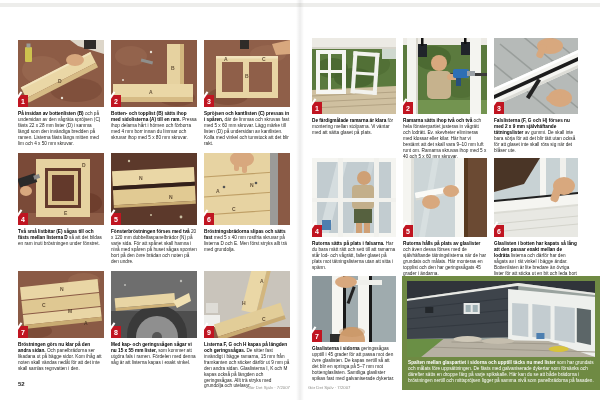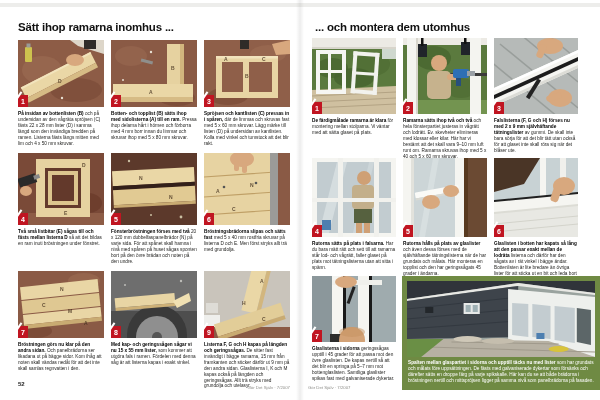--- a/index.html
+++ b/index.html
@@ -27,21 +27,20 @@
   .credit.right{text-align:right;}
   .lt{font:700 5px "Liberation Sans",sans-serif;fill:#44311f;opacity:.8;}
 </style>
 </head>
 <body>
 
 <div id="spread">
   <div class="top-edge"></div>
 
   <section class="page" id="page-left">
-    <h1 class="title" style="left:18px;top:21px">Sätt ihop ramarna inomhus ...</h1>
 
     <figure class="fig" style="left:18px;top:40px;width:86px;height:67px">
       <svg class="art" viewBox="0 0 86 67" preserveAspectRatio="none">
         <rect width="86" height="67" fill="#8d5c46"></rect>
         <ellipse cx="58" cy="50" rx="26" ry="12" fill="#7b4b38" opacity=".7"></ellipse>
         <ellipse cx="24" cy="30" rx="20" ry="14" fill="#9c6c54" opacity=".6"></ellipse>
         <circle cx="44" cy="58" r="1.2" fill="#e6dfd2"></circle>
           <circle cx="20" cy="50" r="1" fill="#e6dfd2"></circle>
         <polygon points="52,0 86,0 86,14 60,6" fill="#ddd6c9"></polygon>
         <rect x="66" y="0" width="12" height="9" fill="#2f2b28"></rect>
@@ -242,21 +241,20 @@
           <span class="bnum">9</span>
         </div>
     </figure>
     <p class="cap" style="left:204px;top:342px;width:86px"><b>Listerna F, G och H kapas på längden och geringssågas.</b> <span>De sitter fast invändigt i bägge ramarna, 15 mm från framkanten och sticker därför ut 9 mm på den andra sidan. Glaslisterna I, K och M kapas också på längden och geringssågas. Allt trä stryks med grundolja och utelasyr.</span></p>
 
     <p class="pagenum" style="left:18px;top:381px">52</p>
     <p class="credit right" style="left:204px;top:385px;width:86px">Gör Det Själv · 7/2007</p>
   </section>
 
   <section class="page" id="page-right">
-    <h1 class="title" style="left:15px;top:21px">... och montera dem utomhus</h1>
 
     <figure class="fig" style="left:12px;top:38px;width:84px;height:76px">
       <svg class="art" viewBox="0 0 84 76" preserveAspectRatio="none">
         <rect width="84" height="76" fill="#5b7a3e"></rect>
         <ellipse cx="20" cy="30" rx="16" ry="10" fill="#4c6a32"></ellipse>
         <ellipse cx="60" cy="26" rx="18" ry="12" fill="#527036"></ellipse>
         <ellipse cx="42" cy="40" rx="20" ry="10" fill="#46632e" opacity=".8"></ellipse>
         <rect width="84" height="9" fill="#eceae4"></rect>
         <rect y="9" width="84" height="2" fill="#d8d5cc"></rect>
         <rect x="70" y="11" width="14" height="10" fill="#cfd8cf"></rect>

